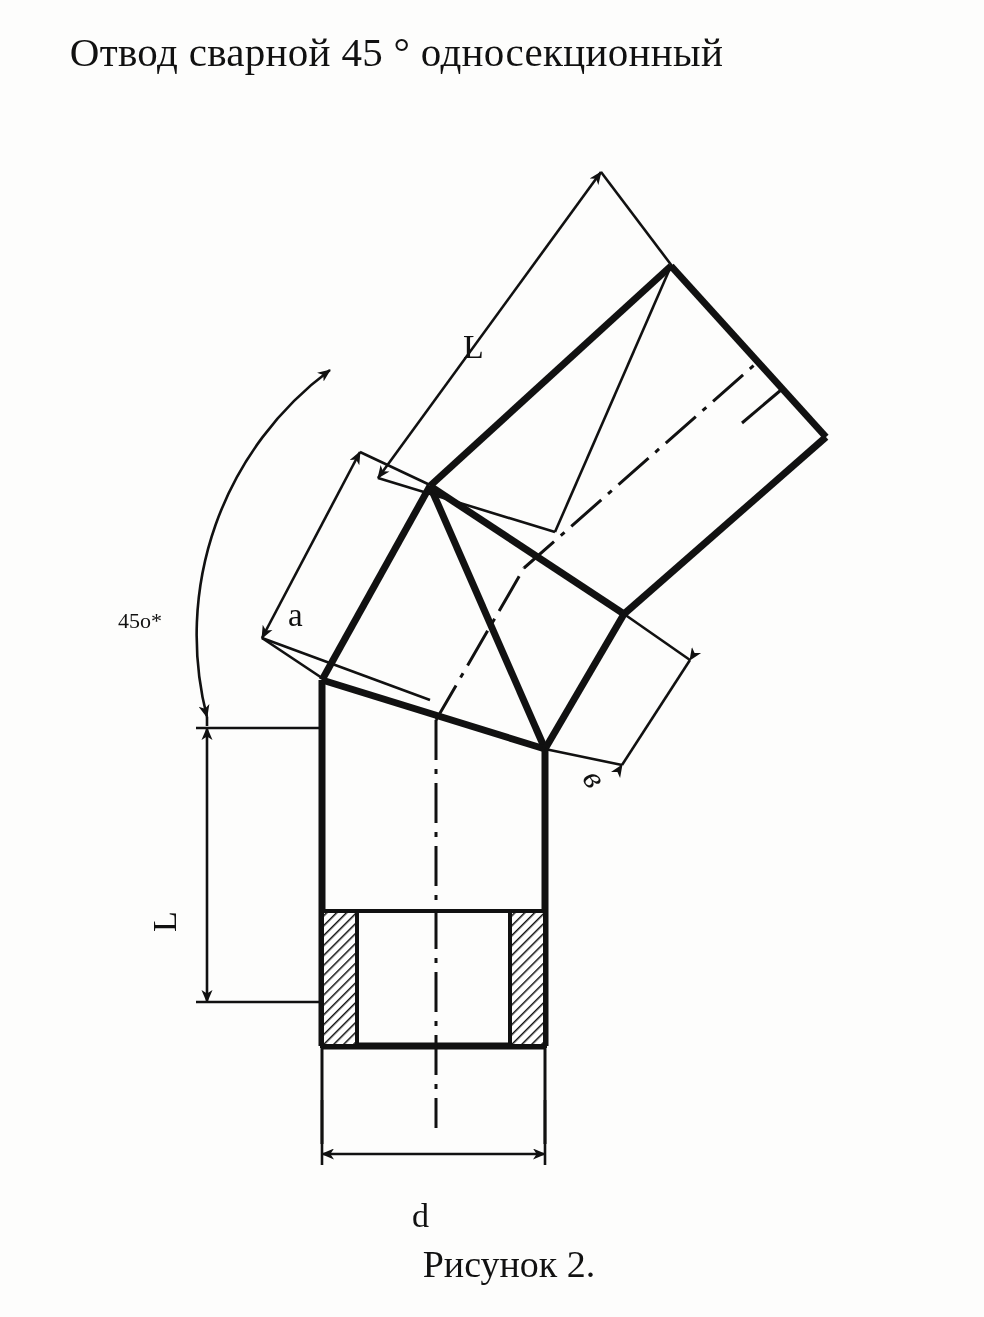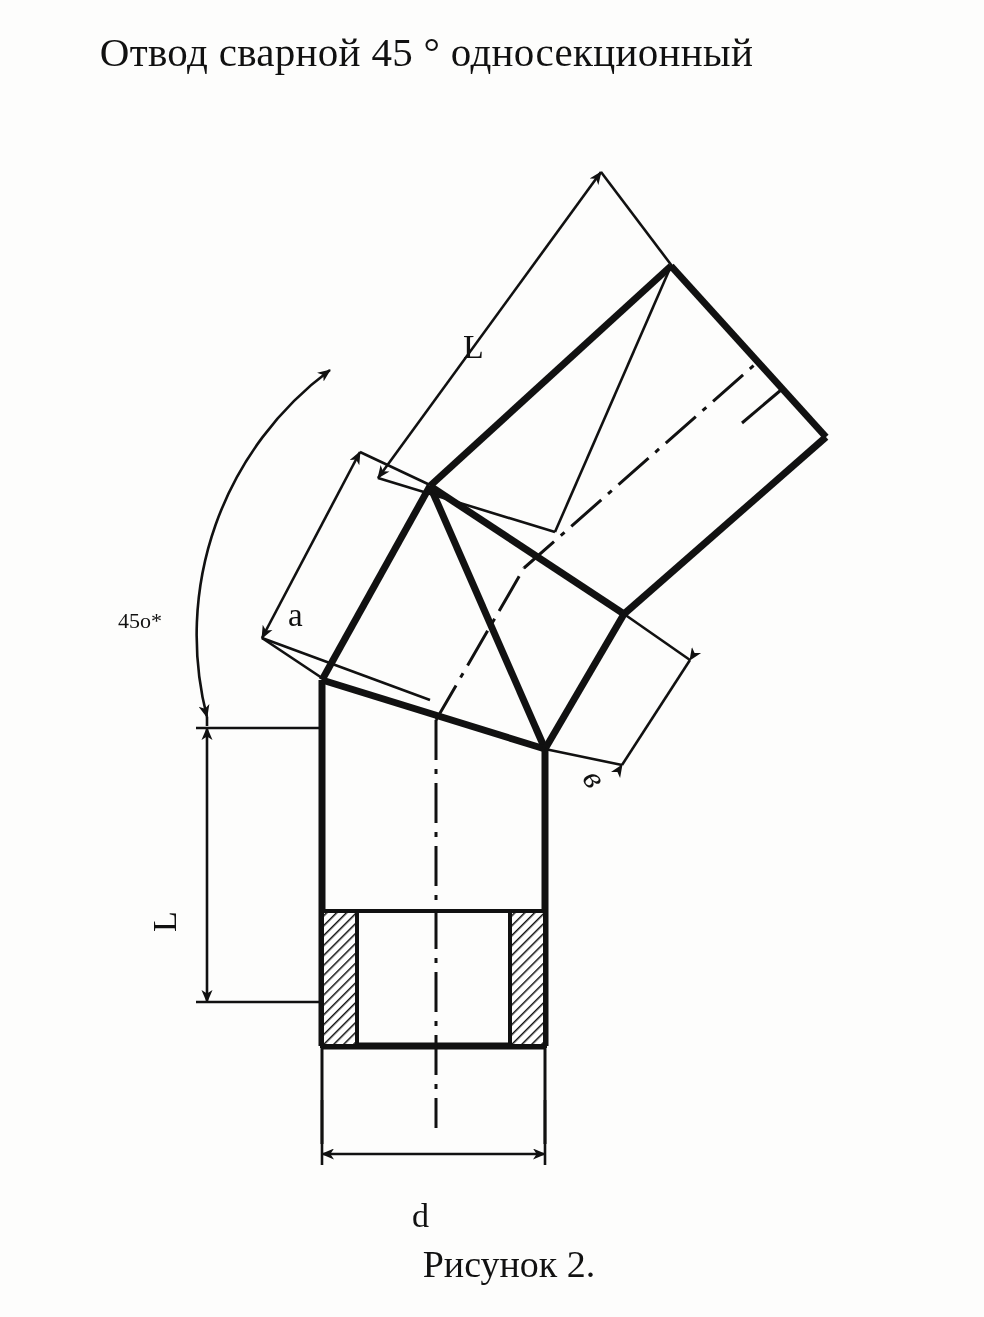--- a/index.html
+++ b/index.html
@@ -24,21 +24,20 @@
   #title {
     position: absolute;
     left: 0;
     top: 28px;
     width: 793px;
     text-align: center;
     font-size: 41px;
     font-family: "Liberation Serif", serif;
     letter-spacing: 0.3px;
     white-space: nowrap;
-    padding-left: 30px;
   }
   #caption {
     position: absolute;
     left: 0;
     top: 1242px;
     width: 984px;
     text-align: center;
     font-size: 38px;
     font-family: "Liberation Serif", serif;
     padding-left: 17px;

